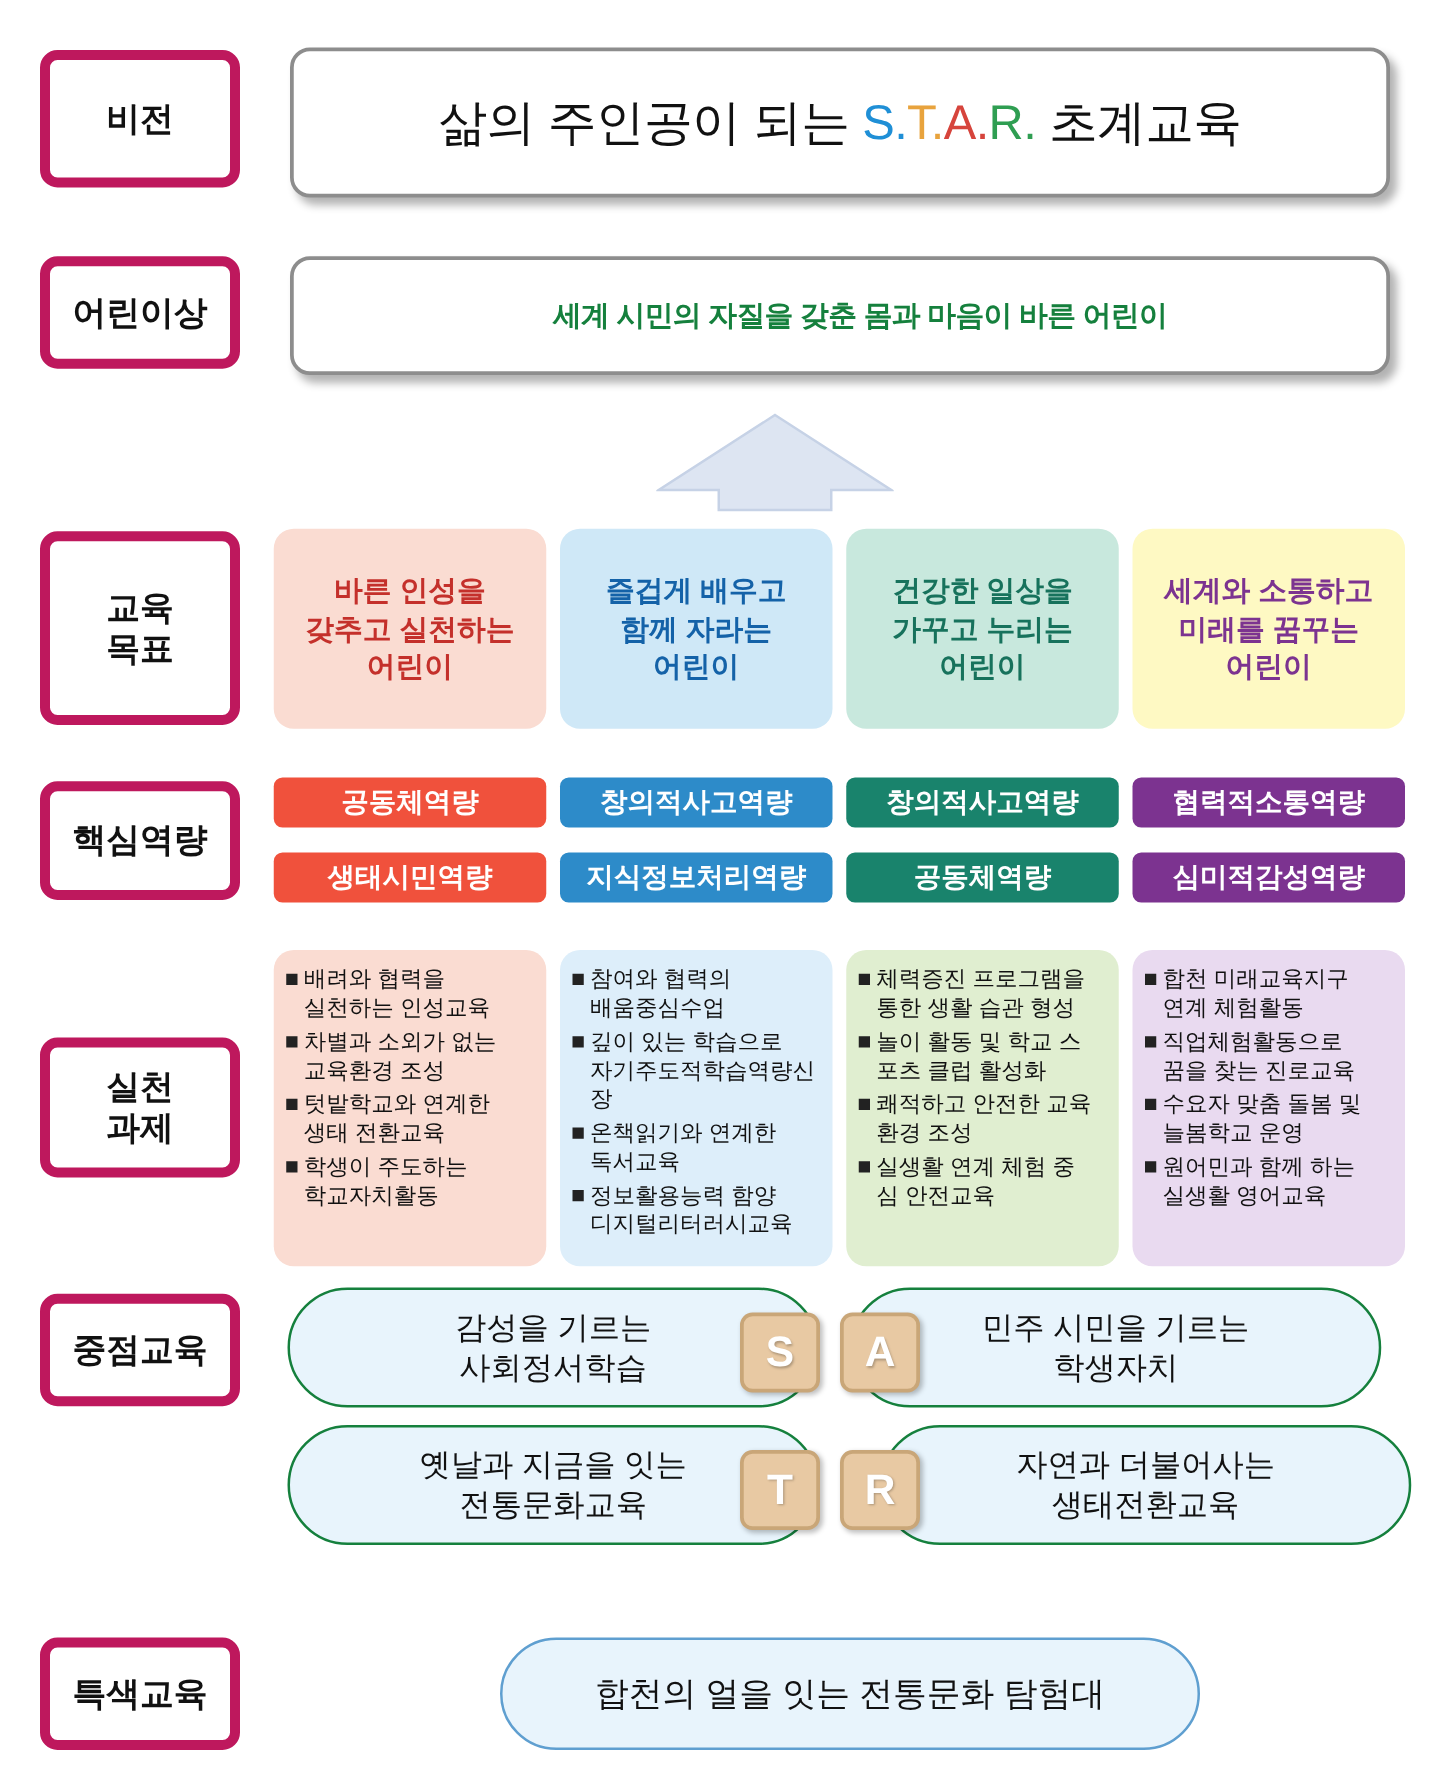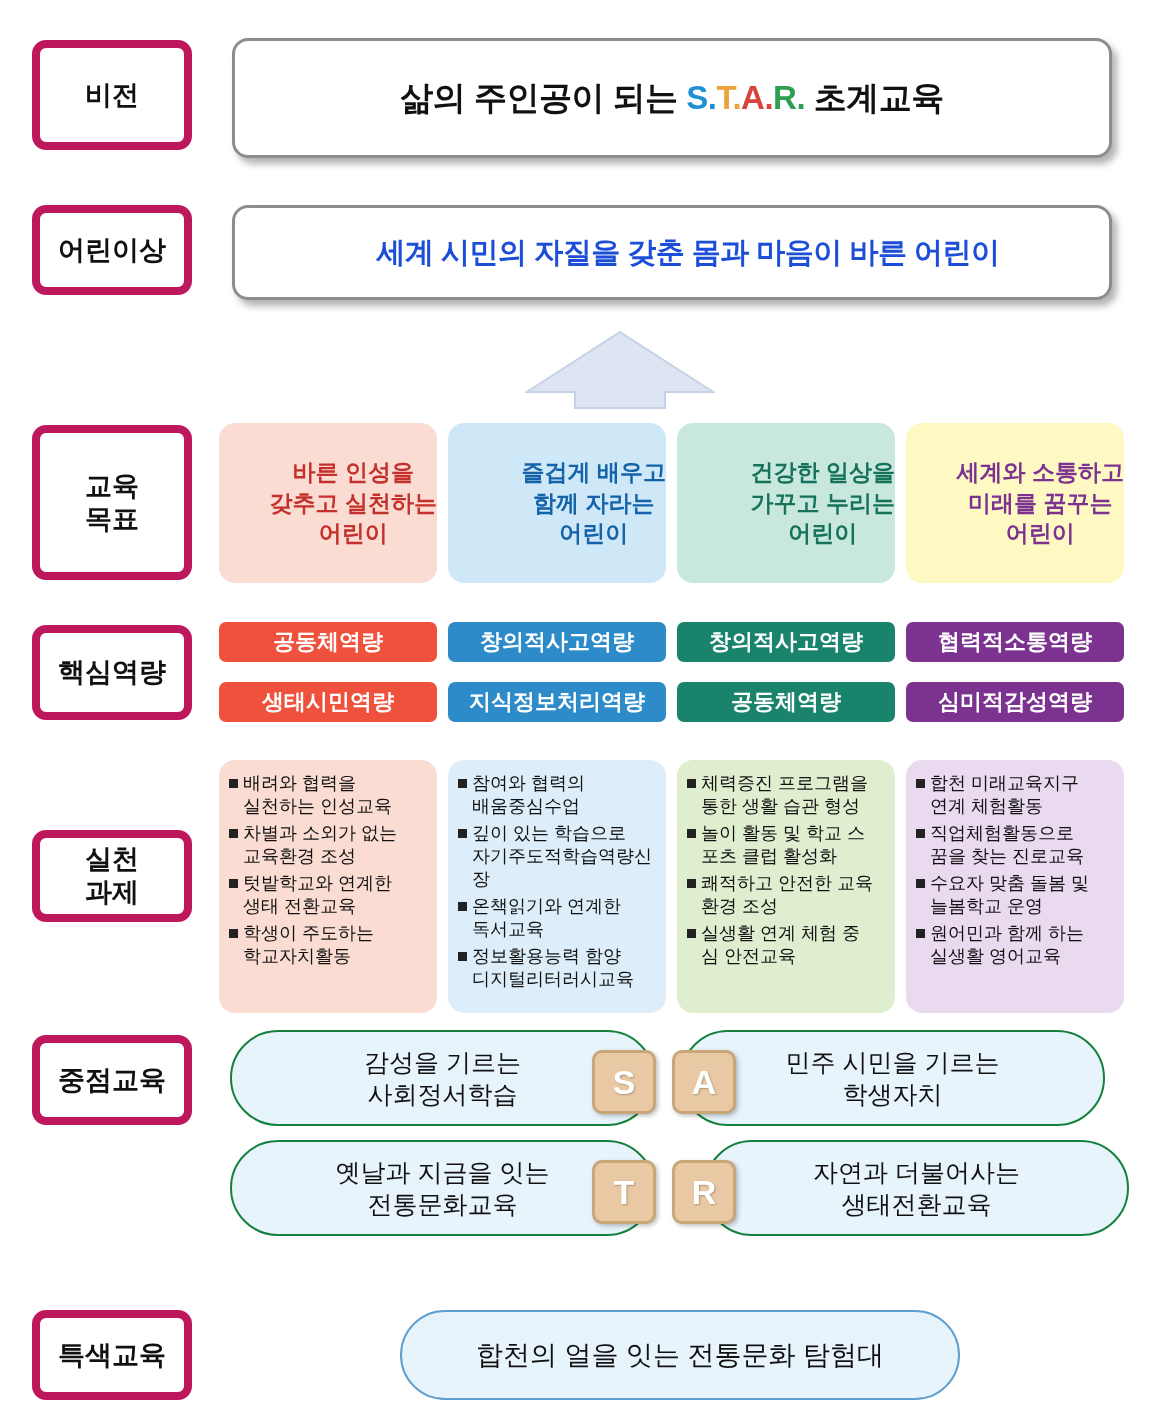--- a/index.html
+++ b/index.html
@@ -39,33 +39,33 @@
     box-sizing: border-box;
     border: 3px solid #8d8d8d;
     border-radius: 16px;
     background: #ffffff;
     display: flex;
     align-items: center;
     justify-content: center;
     box-shadow: 5px 6px 7px rgba(0,0,0,0.30);
   }
   .banner-inner {
-    font-size: 33px;
-    font-weight: 700;
+    font-size: 39px;
+    font-weight: 400;
     letter-spacing: -0.5px;
     white-space: nowrap;
   }
   .vision-text .plain { color: #111; }
   .s-col { color: #1f8fd6; }
   .t-col { color: #e8a33d; }
   .a-col { color: #d6443c; }
   .r-col { color: #2f9e52; }
   .child-ideal {
-    color: #1d4ed8;
-    font-size: 29px;
+    color: #15803d;
+    font-size: 23px;
     font-weight: 700;
     margin-left: 32px;
   }
 
   
   .arrow-up {
     position: absolute;
     left: 525px;
     top: 330px;
     width: 190px;
@@ -75,21 +75,21 @@
   
   .goal-card {
     position: absolute;
     top: 423px;
     width: 218px;
     height: 160px;
     border-radius: 16px;
     box-sizing: border-box;
     display: flex;
     align-items: center;
-    justify-content: flex-end;
+    justify-content: center;
     text-align: center;
     font-size: 23px;
     font-weight: 700;
     line-height: 1.32;
     white-space: pre-line;
   }
   .goal-1 { left: 219px; background: #fadcd2; color: #c4302b; }
   .goal-2 { left: 448px; background: #cfe8f7; color: #1462a8; }
   .goal-3 { left: 677px; background: #c8e8dd; color: #17725c; }
   .goal-4 { left: 906px; background: #fef9c3; color: #7c3390; }
@@ -230,21 +230,21 @@
 
 <div class="label-chip" style="left:32px; top:425px; width:160px; height:155px; white-space:pre-line;">
   <span>교육
 목표</span>
 </div>
 
 <div class="label-chip" style="left:32px; top:625px; width:160px; height:95px;">
   <span>핵심역량</span>
 </div>
 
-<div class="label-chip" style="left:32px; top:830px; width:160px; height:92px; white-space:pre-line;text-align:right;">
+<div class="label-chip" style="left:32px; top:830px; width:160px; height:112px; white-space:pre-line;text-align:right;">
   <span>실천
 과제</span>
 </div>
 
 <div class="label-chip" style="left:32px; top:1035px; width:160px; height:90px;">
   <span>중점교육</span>
 </div>
 
 <div class="label-chip" style="left:32px; top:1310px; width:160px; height:90px;">
   <span>특색교육</span>

